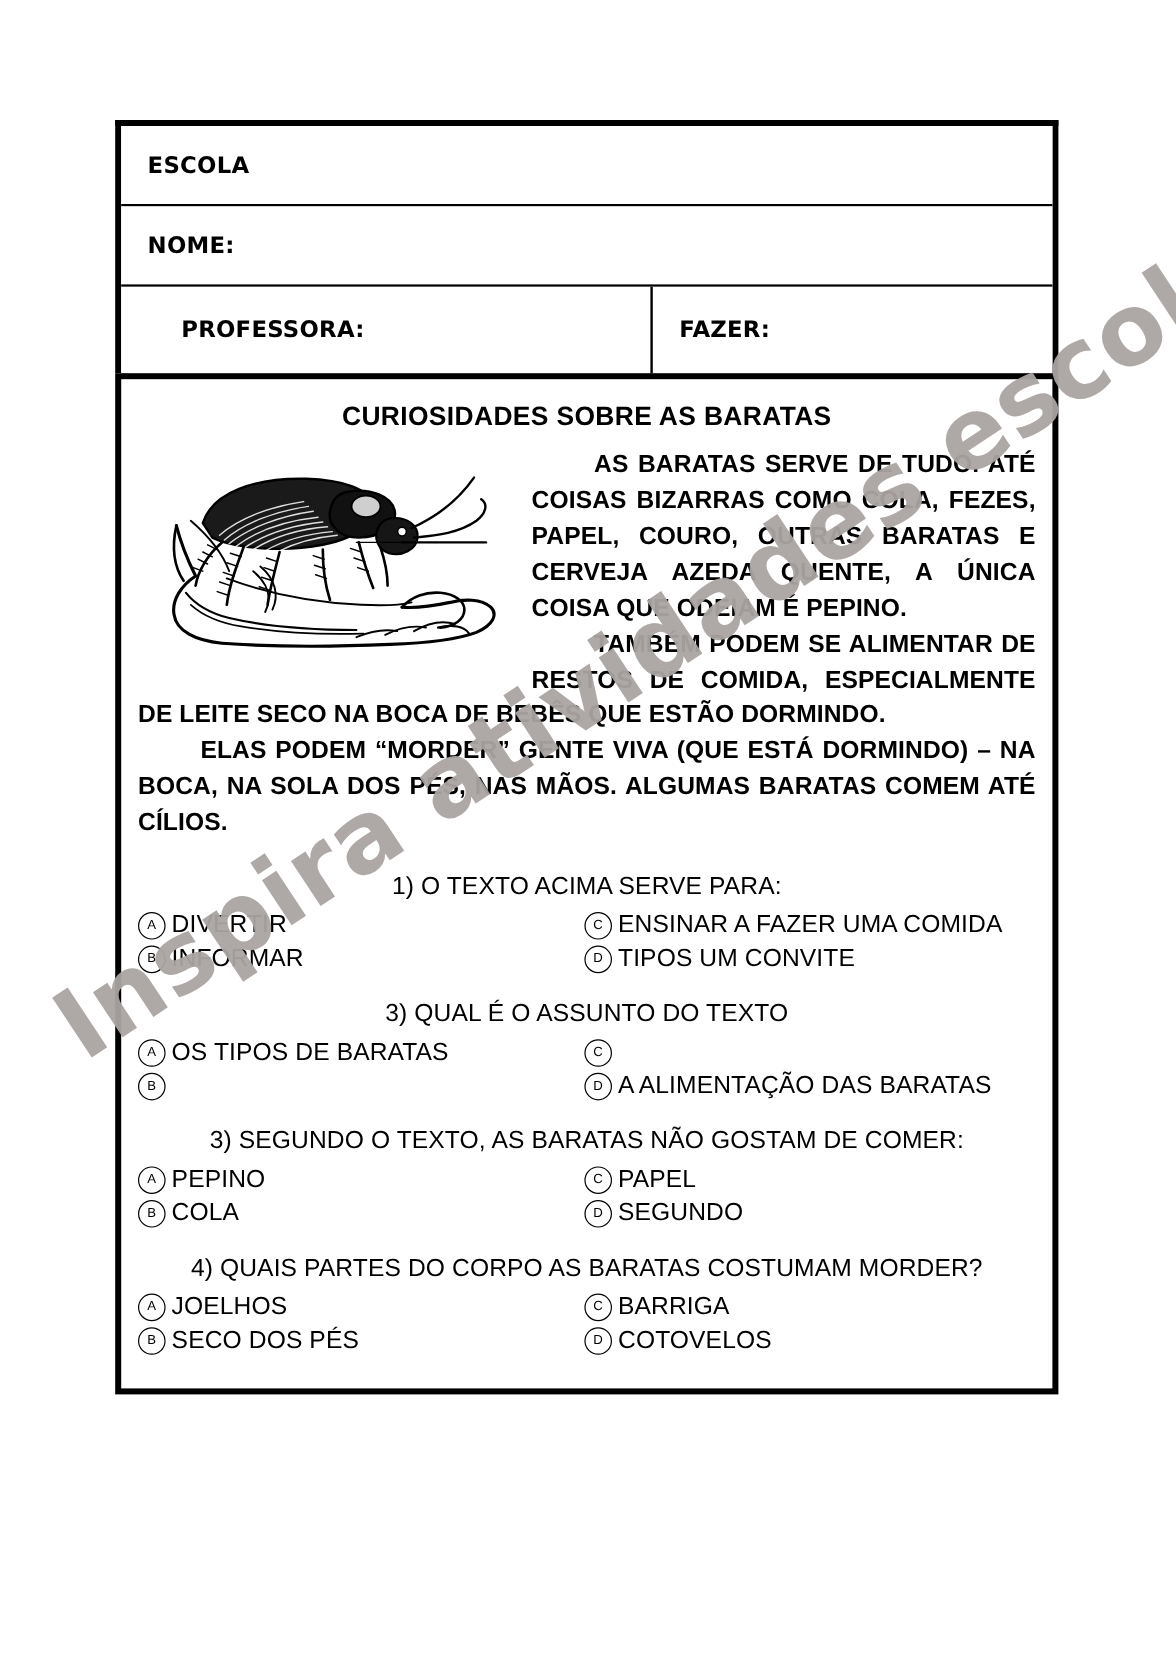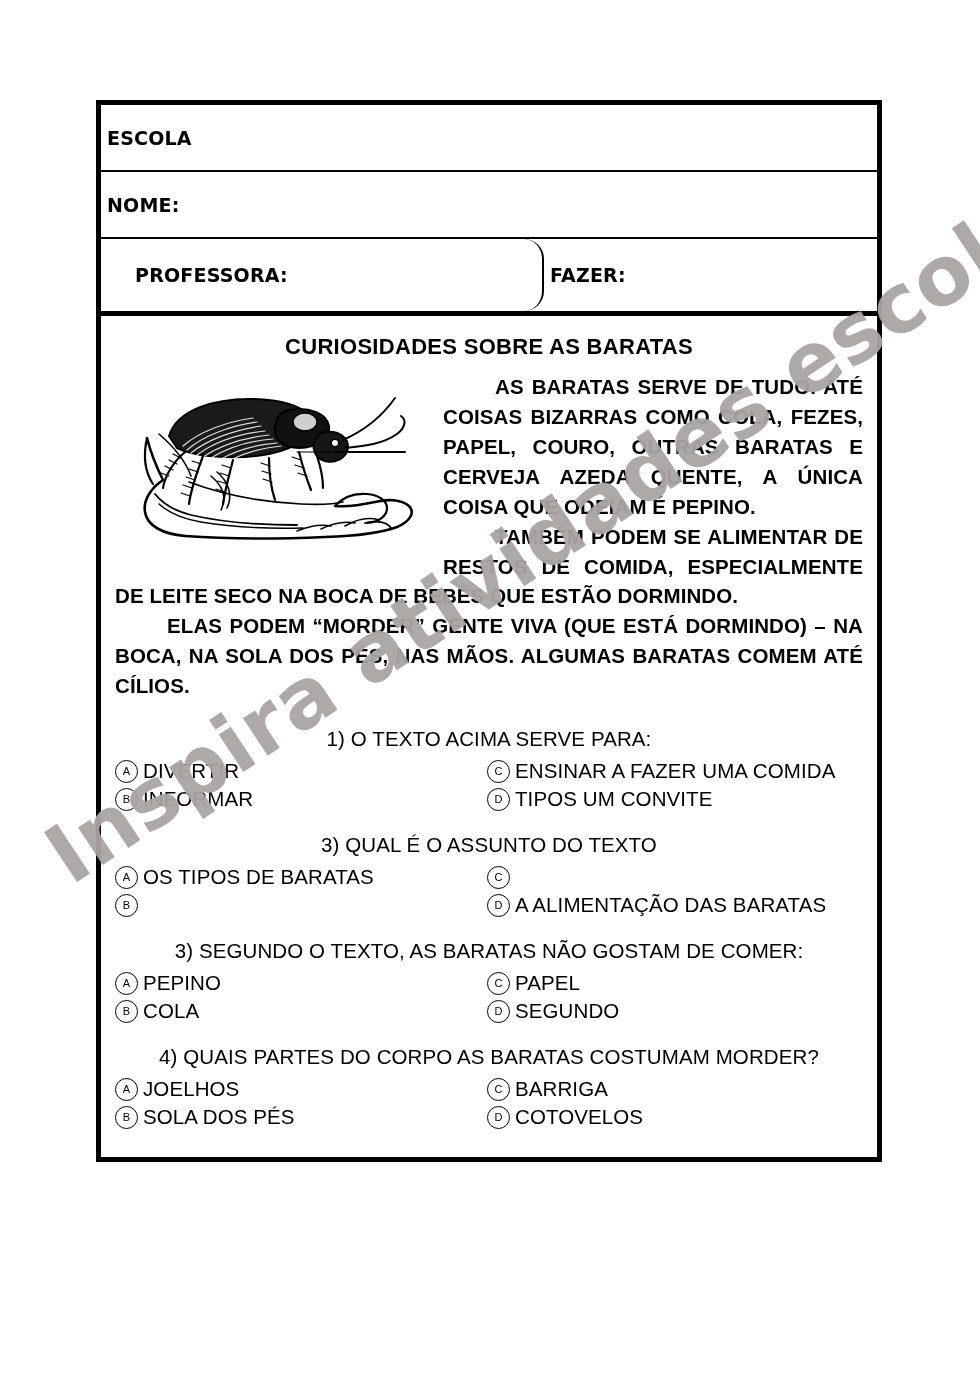--- a/index.html
+++ b/index.html
@@ -60,28 +60,27 @@
     border-bottom: 2px solid #000;
     background: #fff;
   }
   .header-row:last-child {
     border-bottom: none;
   }
   .header-cell {
     display: flex;
     align-items: center;
     height: 65px;
-    padding-left: 6px;
+    padding-left: 22px;
     box-sizing: border-box;
     font-family: "DejaVu Sans", sans-serif;
     font-weight: 700;
     font-size: 19px;
     letter-spacing: 0.2px;
     color: #000;
-    border-radius: 20px;
   }
   .header-cell.full { width: 100%; }
   .header-cell.left-half {
     width: 415px;
     border-right: 2px solid #000;
     margin-left: 28px;
   }
   .header-cell.right-half { flex: 1; }
   .header-cell.tall { height: 72px; }
 
@@ -350,21 +349,21 @@
           <div class="option">
             <span class="option-marker">A</span>
             <span class="option-label">JOELHOS</span>
           </div>
           <div class="option">
             <span class="option-marker">C</span>
             <span class="option-label">BARRIGA</span>
           </div>
           <div class="option">
             <span class="option-marker">B</span>
-            <span class="option-label">SOLA DOS PÉS</span>
+            <span class="option-label">SECO DOS PÉS</span>
           </div>
           <div class="option">
             <span class="option-marker">D</span>
             <span class="option-label">COTOVELOS</span>
           </div>
         </div>
       </div>
 
     </div>
   </div>

